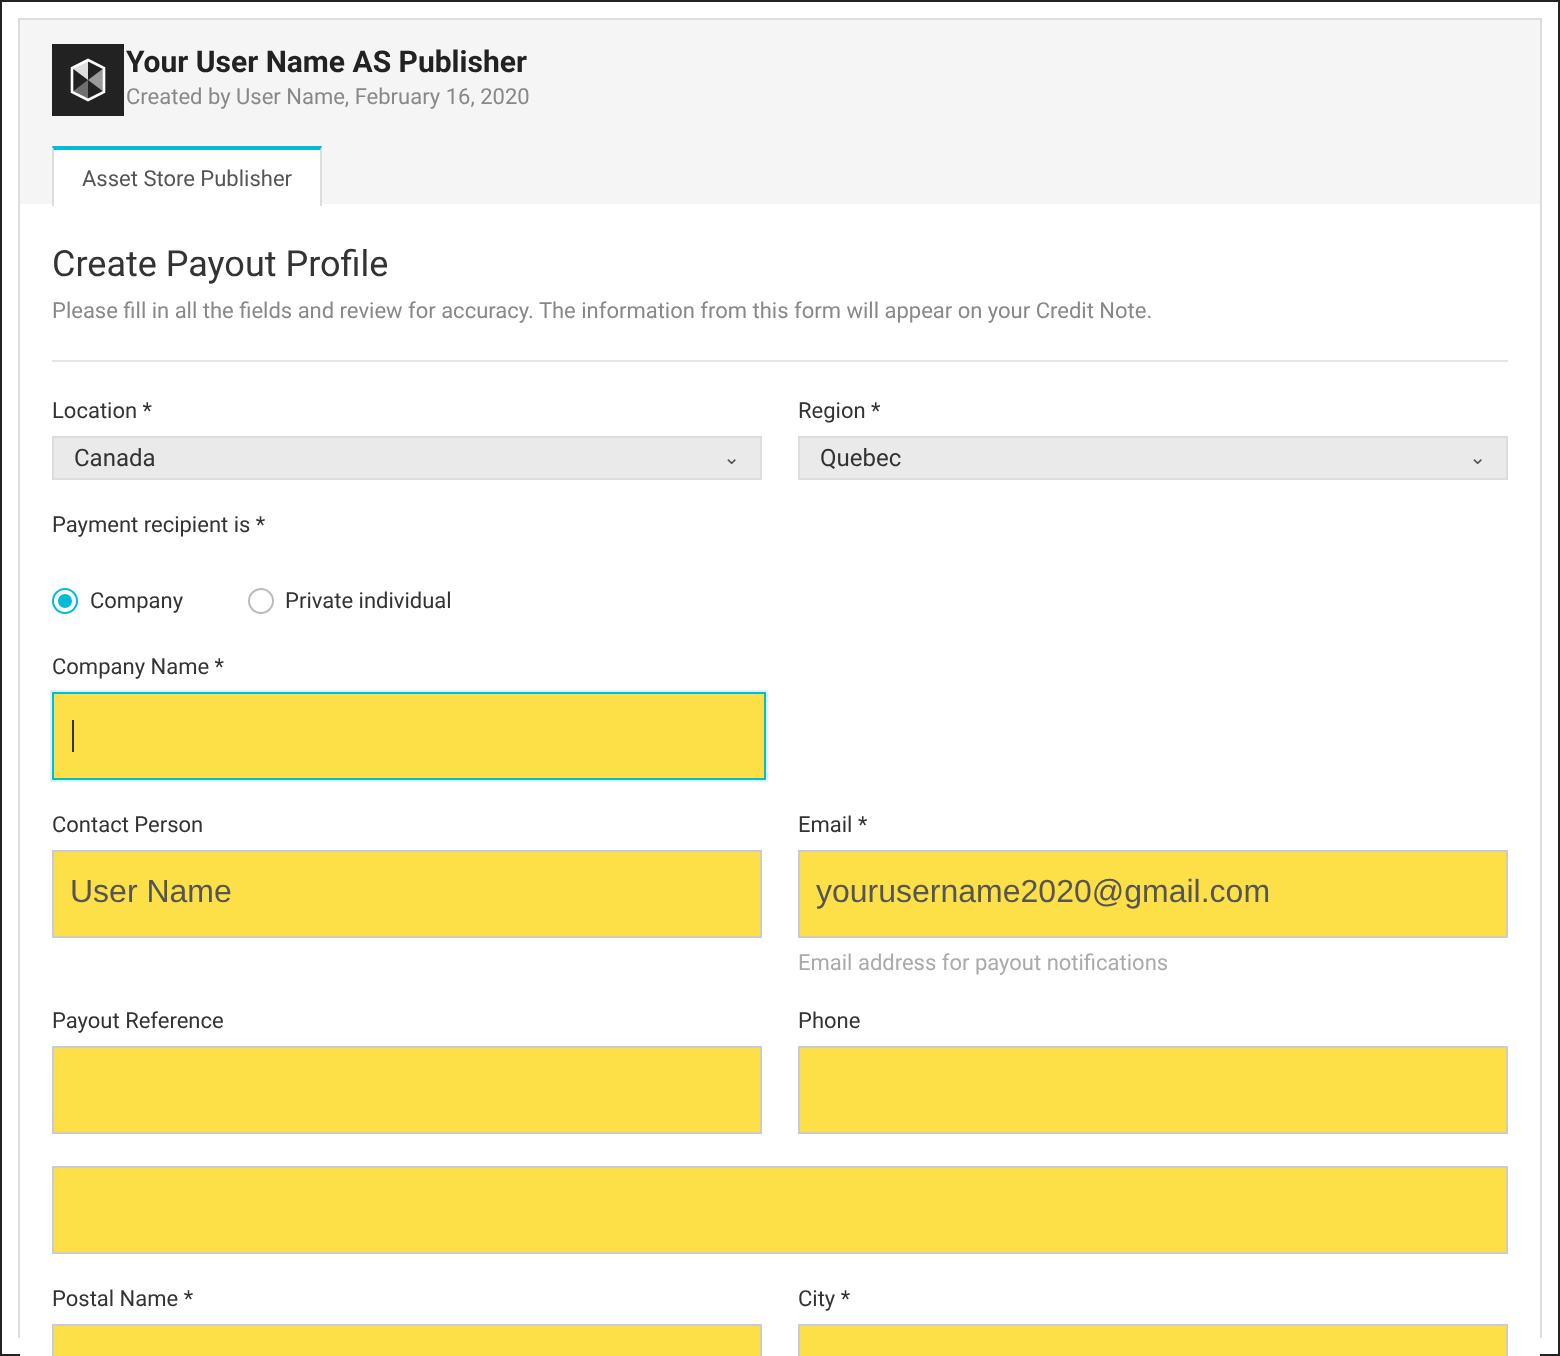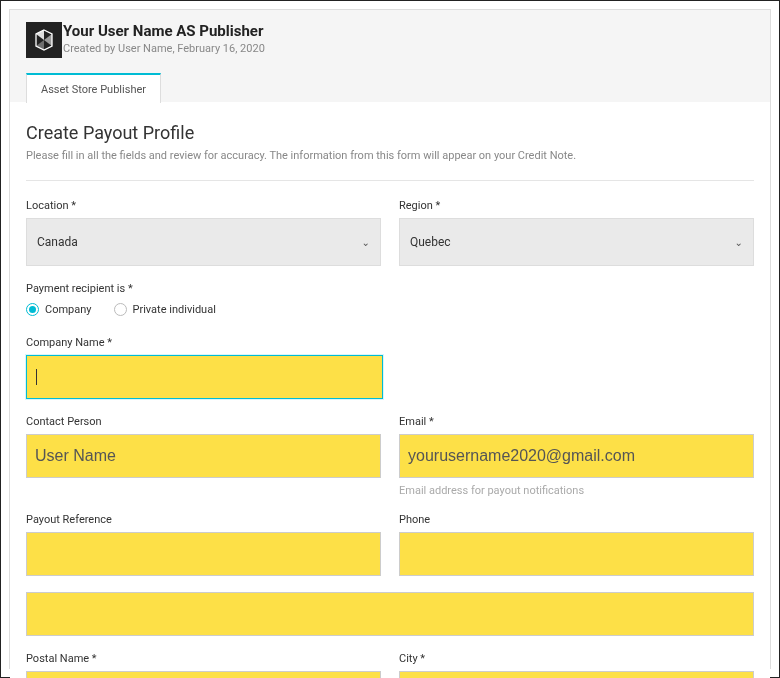--- a/index.html
+++ b/index.html
@@ -96,39 +96,39 @@
     min-width: 0;
   }
   .label {
     font-size: 11px;
     color: #333;
     margin-bottom: 6px;
     display: block;
   }
   .select-box {
     width: 100%;
-    height: 48px;
+    height: 22px;
     background: #eaeaea;
     border: 1px solid #ddd;
     display: flex;
     align-items: center;
     justify-content: space-between;
     padding: 0 10px;
     font-size: 12px;
     color: #333;
     cursor: pointer;
   }
   .chev {
     font-size: 10px;
     color: #555;
   }
   .radio-row {
     display: flex;
-    gap: 22px;
-    margin-top: 8px;
+    gap: 32px;
+    margin-top: 25px;
   }
   .radio-opt {
     display: flex;
     align-items: center;
     gap: 6px;
     cursor: pointer;
     font-size: 11px;
     color: #333;
   }
   .radio-circle {

